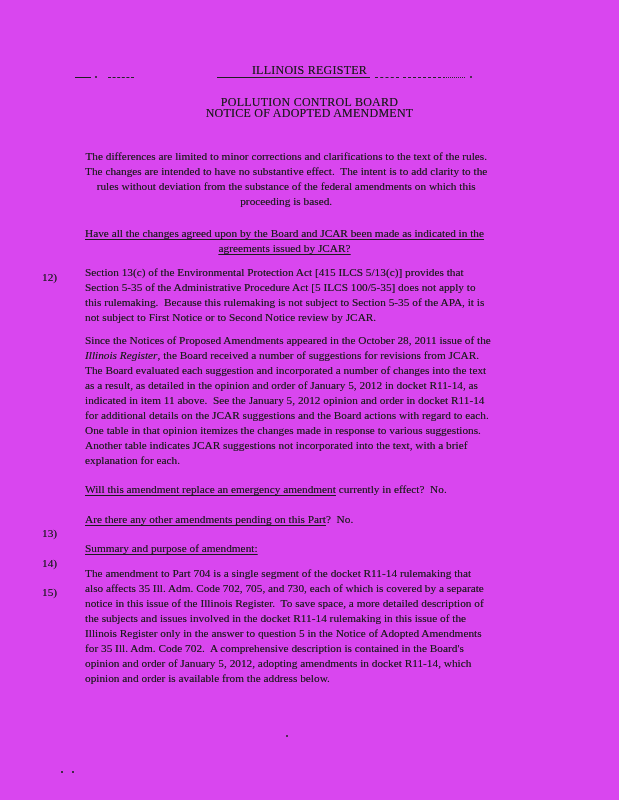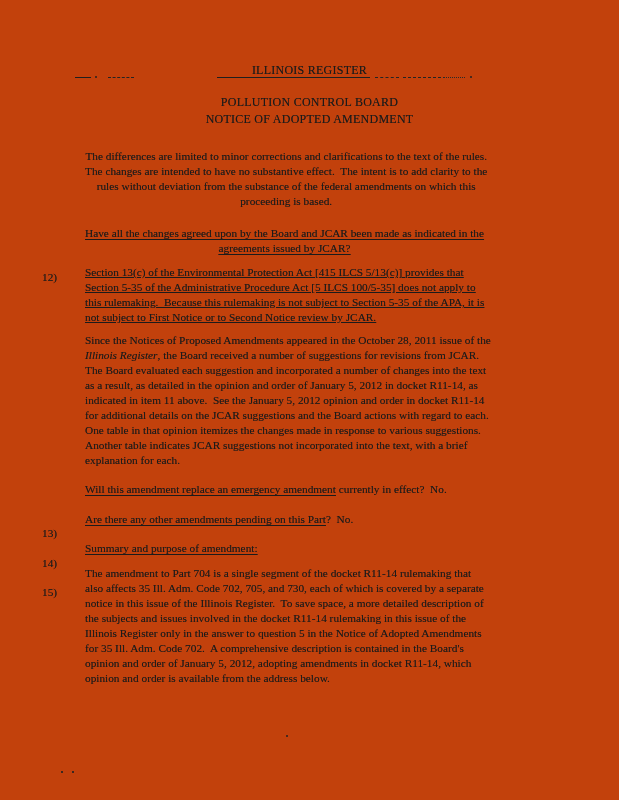--- a/index.html
+++ b/index.html
@@ -1,20 +1,20 @@
 <!DOCTYPE html>
 <html><head>
 <meta charset="utf-8">
 <style>
   html,body { margin:0; padding:0; background:#e8e8e8; }
   .page {
     position:relative;
     width:619px; height:800px;
     margin:0 auto;
-    background:#c2410c;
+    background:#d946ef;
     overflow:hidden;
     font-family:"Liberation Serif","DejaVu Serif",serif;
     font-size:11.3px;
     line-height:15px;
     color:#1b1b1b;
     text-shadow:0 0 0.6px rgba(27,27,27,0.55);
   }
   .ctitle {
     position:absolute; left:0; width:619px;
     text-align:center;
@@ -44,36 +44,36 @@
 
   <div class="ctitle" style="top:63px;">ILLINOIS REGISTER</div>
   <div class="mark-solid" style="left:217px; top:77px; width:153px;"></div>
 
   <div class="mark-dash" style="left:375px; top:77px; width:24px;"></div>
   <div class="mark-dash" style="left:403px; top:77px; width:38px;"></div>
   <div class="mark-dot-line" style="left:443px; top:77px; width:22px;"></div>
   <div class="mark-dot" style="left:470px; top:76px;"></div>
 
   <div class="ctitle" style="top:95px;">POLLUTION CONTROL BOARD</div>
-  <div class="ctitle" style="top:112px;">NOTICE OF ADOPTED AMENDMENT</div>
+  <div class="ctitle" style="top:106px;">NOTICE OF ADOPTED AMENDMENT</div>
 
   <div class="para" style="top:149px;text-align:center;">
     <div class="ln">The differences are limited to minor corrections and clarifications to the text of the rules.</div>
     <div class="ln">The changes are intended to have no substantive effect.  The intent is to add clarity to the</div>
     <div class="ln">rules without deviation from the substance of the federal amendments on which this</div>
     <div class="ln">proceeding is based.</div>
   </div>
 
   <div class="item" style="top:226px;">
     <span class="num">12)</span>
     <div class="ln u">Have all the changes agreed upon by the Board and JCAR been made as indicated in the</div>
     <div class="ln u">agreements issued by JCAR?</div>
   </div>
 
-  <div class="para" style="top:265px;text-decoration:underline;">
+  <div class="para" style="top:265px;">
     <div class="ln">Section 13(c) of the Environmental Protection Act [415 ILCS 5/13(c)] provides that</div>
     <div class="ln">Section 5-35 of the Administrative Procedure Act [5 ILCS 100/5-35] does not apply to</div>
     <div class="ln">this rulemaking.  Because this rulemaking is not subject to Section 5-35 of the APA, it is</div>
     <div class="ln">not subject to First Notice or to Second Notice review by JCAR.</div>
   </div>
 
   <div class="para" style="top:333px;">
     <div class="ln">Since the Notices of Proposed Amendments appeared in the October 28, 2011 issue of the</div>
     <div class="ln"><span class="it">Illinois Register</span><span>, the Board received a number of suggestions for revisions from JCAR.</span></div>
     <div class="ln">The Board evaluated each suggestion and incorporated a number of changes into the text</div>

